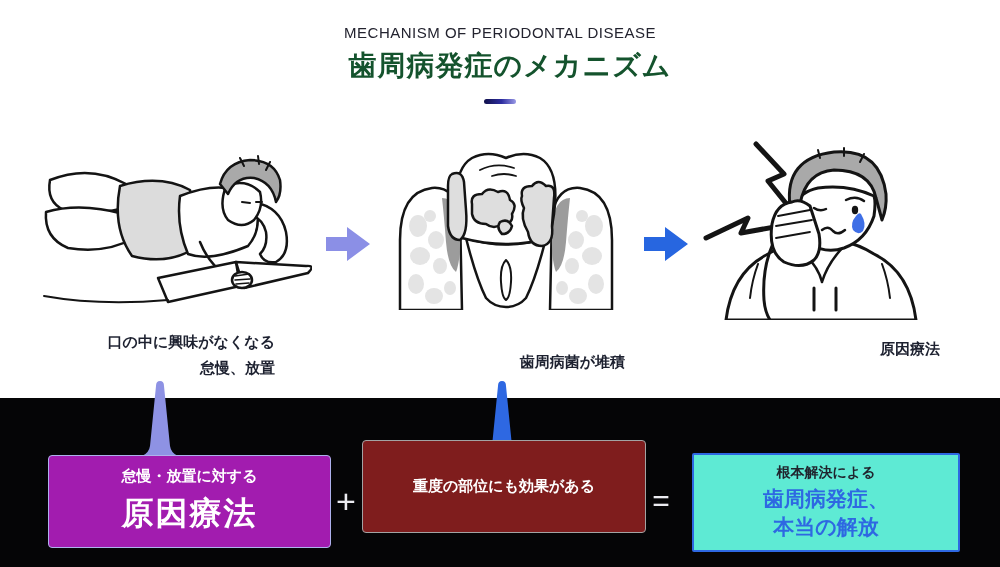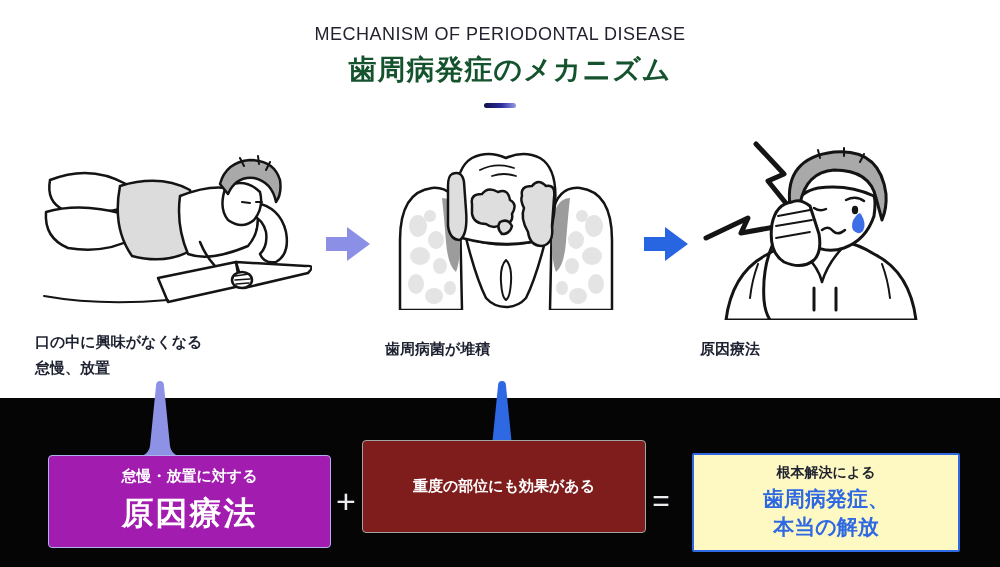--- a/index.html
+++ b/index.html
@@ -5,39 +5,39 @@
   html,body{margin:0;padding:0;}
   body{
     width:1000px;height:567px;position:relative;overflow:hidden;
     background:#ffffff;
     font-family:"Liberation Sans","DejaVu Sans",sans-serif;
     color:#1d2130;
   }
   .abs{position:absolute;}
   
   .hdr{position:absolute;top:0;left:0;width:1000px;text-align:center;}
-  .hdr-en{margin-top:24px;font-size:18px;font-weight:500;letter-spacing:.5px;color:#23232f;}
+  .hdr-en{margin-top:24px;font-size:15px;font-weight:500;letter-spacing:.5px;color:#23232f;}
   .hdr-ja{margin-top:6px;font-size:28px;font-weight:800;color:#14532d;letter-spacing:1px;margin-left:20px;}
   .hdr-dash{width:32px;height:5px;margin:14px auto 0;border-radius:3px;
     background:linear-gradient(90deg,#10104a 0%,#2d2da0 55%,#9a9ae6 100%);}
   
-  .cap{position:absolute;width:240px;text-align:left;font-size:15px;font-weight:700;
+  .cap{position:absolute;width:240px;text-align:right;font-size:15px;font-weight:700;
        color:#1d2130;line-height:26px;}
   
   .band{position:absolute;left:0;top:398px;width:1000px;height:169px;background:#050506;}
   
   .tbox{position:absolute;display:flex;flex-direction:column;justify-content:center;
         align-items:center;text-align:center;border-radius:4px;}
   .tbox .sub{font-size:15px;font-weight:700;}
   .tbox .big{font-size:32px;font-weight:800;letter-spacing:2px;margin-top:6px;}
   .box-cause{left:48px;top:455px;width:281px;height:91px;background:#a21caf;
              border:1px solid #aeb1ec;color:#fff;}
   .box-symptom{left:362px;top:440px;width:282px;height:91px;background:#7f1d1d;
              border:1px solid #a3a3a3;color:#fff;}
-  .box-result{left:692px;top:453px;width:264px;height:95px;background:#fef9c3;
+  .box-result{left:692px;top:453px;width:264px;height:95px;background:#5eead4;
              border:2px solid #2e68e2;border-radius:2px;}
   .box-result .sub{font-size:14px;color:#20242e;}
   .box-result .big2{font-size:21px;font-weight:800;color:#2e68e2;line-height:1.35;margin-top:3px;}
   .op{position:absolute;width:34px;text-align:center;color:#ebebf0;font-weight:300;}
   .op-plus{left:329px;top:479px;font-size:34px;line-height:44px;}
   .op-eq{left:644px;top:480px;font-size:30px;line-height:42px;}
   svg{display:block;}
 </style>
 </head>
 <body>
@@ -138,21 +138,21 @@
     <path d="M94,62 Q78,64 74,84 Q70,112 86,122 Q104,130 116,120 Q124,112 121,94 L112,66 Q102,58 94,62 Z" fill="#ffffff" stroke-width="3"></path>
     <path d="M80,76 L112,70 M78,86 L114,80 M78,98 L112,92" stroke-width="1.8"></path>
     <path d="M74,106 Q64,130 66,160 Q67,172 72,180" stroke-width="3"></path>
   </g>
 </svg>
 
 <div class="cap" style="left:35px;top:329px">
   <div>口の中に興味がなくなる</div>
   <div>怠慢、放置</div>
 </div>
-<div class="cap" style="left:385px;top:336px">
+<div class="cap" style="left:385px;top:349px">
   <div>歯周病菌が堆積</div>
 </div>
 <div class="cap" style="left:700px;top:336px">
   <div>原因療法</div>
 </div>
 
 <div class="band"></div>
 
 <svg class="abs" style="left:0;top:380px" width="1000" height="77" viewBox="0 0 1000 77">
   <path d="M156,6 Q156,1 160,1 Q164,1 164,6 L170,66 Q171,73 178,76 L142,76 Q149,73 150,66 Z" fill="#8e92e4"></path>

